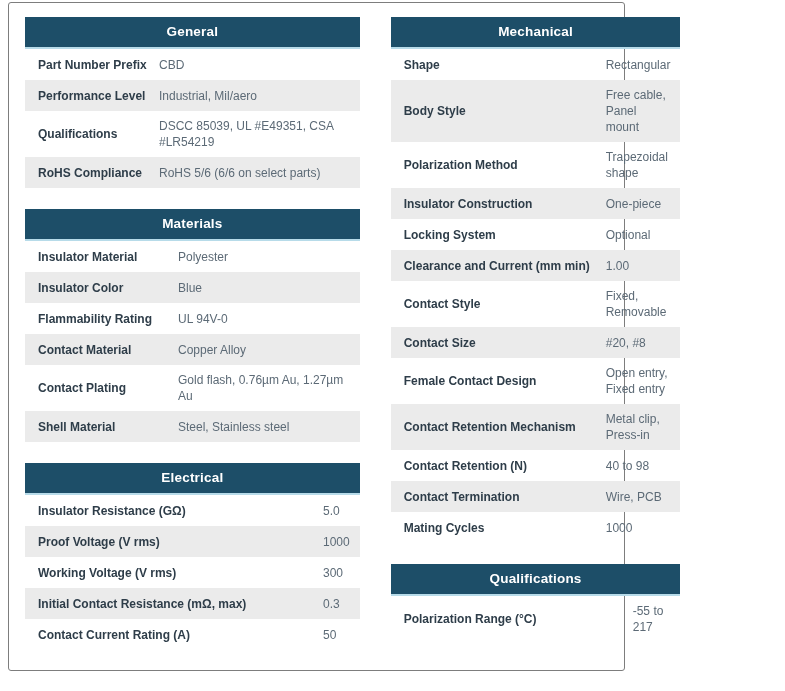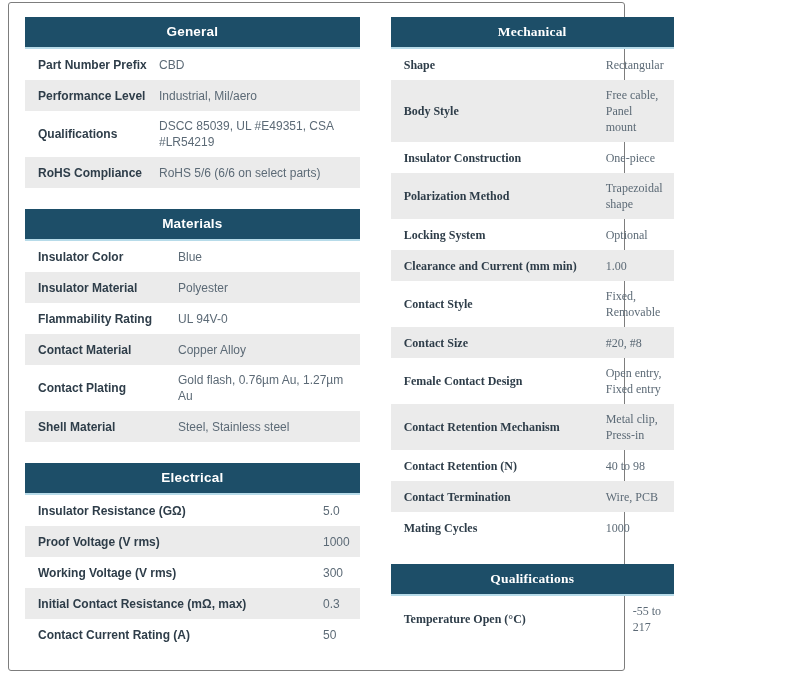--- a/index.html
+++ b/index.html
@@ -22,21 +22,21 @@
     position:absolute;left:8px;top:2px;
     width:617px;height:669px;
     border:1px solid var(--card-border);
     border-radius:3px;
     background:#ffffff;
     padding:14px 16px 14px 16px;
     display:flex;
   }
   .col{width:350px;display:flex;flex-direction:column;}
   .col.left{margin-right:31px;}
-  .col.right{width:348px;font-family:Liberation Serif, serif;}
+  .col.right{width:348px;}
   .sec{margin-bottom:21px;}
   .sec:last-child{margin-bottom:0;}
   .hdr{
     background:var(--header-bg);
     color:var(--header-text);
     border-bottom:2px solid var(--header-underline);
     height:32px;line-height:30px;
     text-align:center;
     font-size:13.5px;font-weight:bold;
     letter-spacing:.2px;
@@ -86,28 +86,28 @@
           <div class="lbl">RoHS Compliance</div>
           <div class="val">RoHS 5/6 (6/6 on select parts)</div>
         </div>
       </div>
     </section>
 
     <section class="sec" style="--c1:153px">
       <div class="hdr">Materials</div>
       <div class="rows">
         <div class="row">
+          <div class="lbl">Insulator Material</div>
+          <div class="val">Polyester</div>
+        </div>
+        <div class="row">
           <div class="lbl">Insulator Color</div>
           <div class="val">Blue</div>
         </div>
         <div class="row">
-          <div class="lbl">Insulator Material</div>
-          <div class="val">Polyester</div>
-        </div>
-        <div class="row">
           <div class="lbl">Flammability Rating</div>
           <div class="val">UL 94V-0</div>
         </div>
         <div class="row">
           <div class="lbl">Contact Material</div>
           <div class="val">Copper Alloy</div>
         </div>
         <div class="row">
           <div class="lbl">Contact Plating</div>
           <div class="val">Gold flash, 0.76µm Au, 1.27µm Au</div>
@@ -154,28 +154,28 @@
       <div class="rows">
         <div class="row">
           <div class="lbl">Shape</div>
           <div class="val">Rectangular</div>
         </div>
         <div class="row">
           <div class="lbl">Body Style</div>
           <div class="val">Free cable, Panel mount</div>
         </div>
         <div class="row">
+          <div class="lbl">Polarization Method</div>
+          <div class="val">Trapezoidal shape</div>
+        </div>
+        <div class="row">
           <div class="lbl">Insulator Construction</div>
           <div class="val">One-piece</div>
         </div>
         <div class="row">
-          <div class="lbl">Polarization Method</div>
-          <div class="val">Trapezoidal shape</div>
-        </div>
-        <div class="row">
           <div class="lbl">Locking System</div>
           <div class="val">Optional</div>
         </div>
         <div class="row">
           <div class="lbl">Clearance and Current (mm min)</div>
           <div class="val">1.00</div>
         </div>
         <div class="row">
           <div class="lbl">Contact Style</div>
           <div class="val">Fixed, Removable</div>
@@ -204,21 +204,21 @@
           <div class="lbl">Mating Cycles</div>
           <div class="val">1000</div>
         </div>
       </div>
     </section>
 
     <section class="sec" style="--c1:242px">
       <div class="hdr">Qualifications</div>
       <div class="rows">
         <div class="row">
-          <div class="lbl">Temperature Open (°C)</div>
+          <div class="lbl">Polarization Range (°C)</div>
           <div class="val">-55 to 217</div>
         </div>
       </div>
     </section>
 
   </div>
 
 </div>
 
 </body></html>

